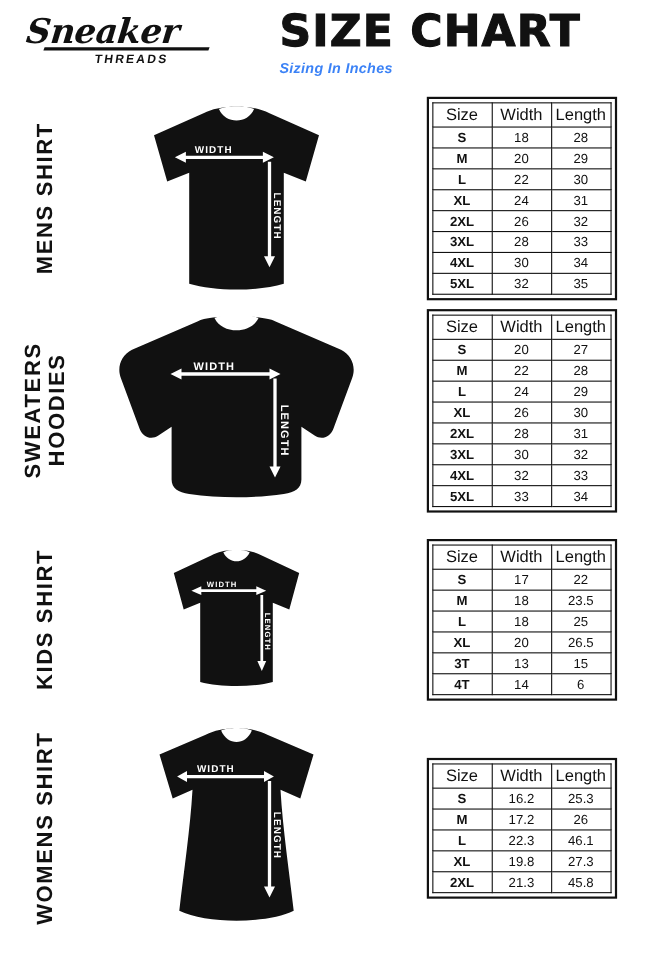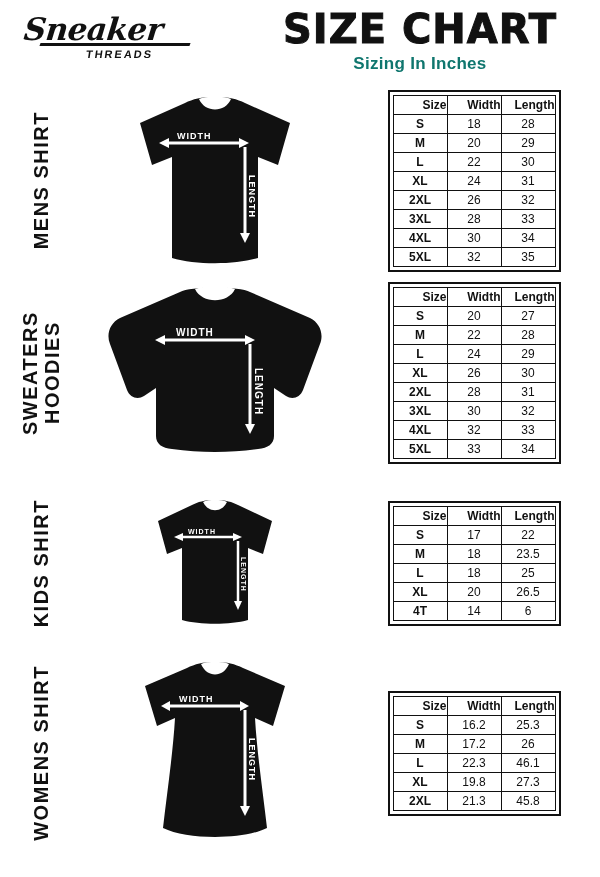--- a/index.html
+++ b/index.html
@@ -57,39 +57,39 @@
   .brand-sub {
     font-family: "Liberation Sans", sans-serif;
     font-weight: bold;
     font-size: 11px;
     letter-spacing: 2px;
     margin: 2px 0 0 62px;
     transform: skewX(-8deg);
   }
   .title-block {
     flex: 1;
-    text-align: center;
     padding-top: 2px;
   }
   .size-chart-title {
     font-family: "DejaVu Sans", sans-serif;
     font-weight: bold;
     font-size: 40px;
     letter-spacing: 1px;
     line-height: 1.05;
     color: #111;
     -webkit-text-stroke: 1px #111;
   }
   .size-chart-sub {
     font-family: "Liberation Sans", sans-serif;
     font-weight: bold;
-    font-size: 17px;
+    font-size: 13px;
     letter-spacing: 0.3px;
     margin-top: 4px;
-    color: #0f766e;
+    color: #3b82f6;
+    font-style: italic;
   }
 
   
   .row {
     display: flex;
     width: 600px;
     box-sizing: border-box;
     padding: 0 12px;
   }
   .row-label {
@@ -135,23 +135,22 @@
     border: 1px solid #111;
     text-align: center;
     font-size: 12px;
     padding: 2px 0;
     width: 54px;
     height: 17px;
     box-sizing: border-box;
     color: #111;
   }
   table.sizes th {
-    font-weight: bold;
-    font-size: 12px;
-    text-align: right;
+    font-weight: normal;
+    font-size: 15px;
   }
   table.sizes td.size-cell {
     font-weight: bold;
   }
   .tbl-wrap {
     border: 2px solid #111;
     padding: 3px;
     background: #fff;
   }
 </style>
@@ -366,20 +365,25 @@
               <td class="size-cell">L</td>
               <td>18</td>
               <td>25</td>
             </tr>
             <tr>
               <td class="size-cell">XL</td>
               <td>20</td>
               <td>26.5</td>
             </tr>
             <tr>
+              <td class="size-cell">3T</td>
+              <td>13</td>
+              <td>15</td>
+            </tr>
+            <tr>
               <td class="size-cell">4T</td>
               <td>14</td>
               <td>6</td>
             </tr>
           </tbody>
         </table>
       </div>
     </div>
   </div>
 

